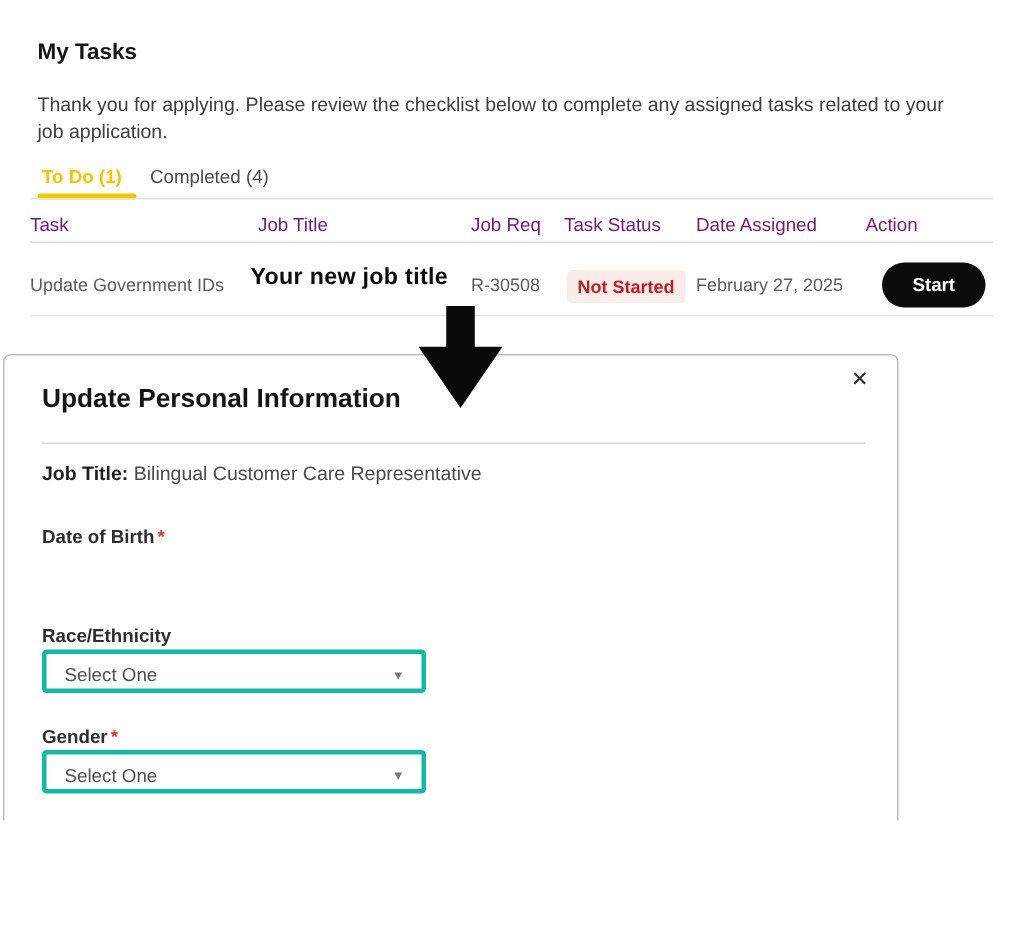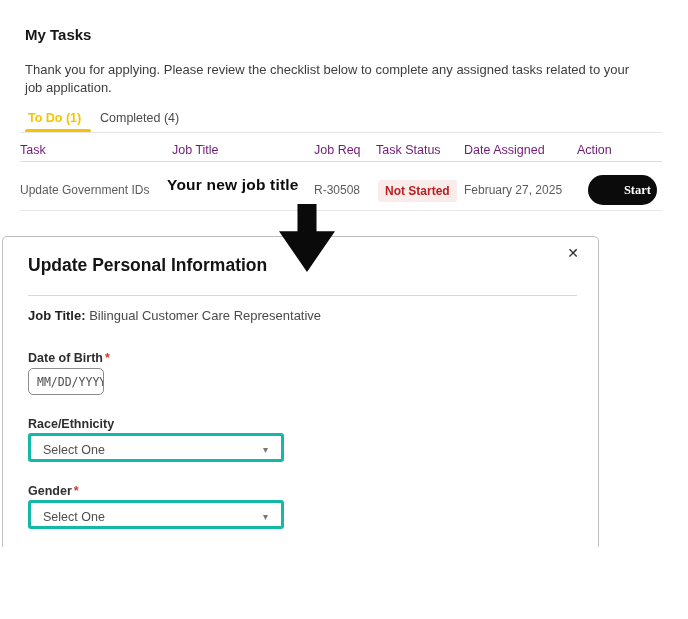--- a/index.html
+++ b/index.html
@@ -24,21 +24,21 @@
 
   .cell{position:absolute;font-size:12px;color:#5c5c5c;}
   .cell-task{left:20px;top:183px;}
   .cell-jobtitle{left:167px;top:176px;font-size:15.5px;font-weight:700;color:#0c0c0c;letter-spacing:.2px;}
   .cell-jobreq{left:314px;top:183px;}
   .status-badge{position:absolute;left:378px;top:180px;background:#FBECEC;color:#BC2020;
     font-size:12px;font-weight:700;padding:4px 7px;border-radius:3px;}
   .cell-date{left:464px;top:183px;}
   .start-btn{position:absolute;left:588px;top:175px;width:69px;height:30px;border:none;
     border-radius:15px;background:#0b0b0b;color:#fff;font-size:12.5px;font-weight:700;
-    font-family:Liberation Serif, serif;cursor:pointer;text-align:right;}
+    font-family:Liberation Sans, sans-serif;cursor:pointer;}
 
   
   .down-arrow{position:absolute;left:279px;top:204px;width:56px;height:68px;background:#0a0a0a;z-index:20;
     clip-path:polygon(33% 0,67% 0,67% 40%,100% 40%,50% 100%,0 40%,33% 40%);}
 
   
   .modal{position:absolute;left:2px;top:236px;width:597px;height:400px;background:#fff;
     border:1px solid #bdbdbd;border-radius:5px;z-index:10;box-sizing:border-box;}
   .modal-close{position:absolute;right:13px;top:8px;font-size:14px;color:#2b2b2b;cursor:pointer;
     background:none;border:none;line-height:1;font-family:"DejaVu Sans",sans-serif;}
@@ -101,21 +101,20 @@
   <div class="down-arrow"></div>
 
   <div class="modal">
     <button class="modal-close">✕</button>
     <div class="modal-title">Update Personal Information</div>
     <div class="modal-divider"></div>
 
     <div class="jobline"><b>Job Title:</b><span> Bilingual Customer Care Representative</span></div>
 
     <div class="field-label lbl-dob"><span>Date of Birth</span><span class="req">*</span></div>
-    <input class="dob-input" type="text" placeholder="MM/DD/YYYY" style="">
 
     <div class="field-label lbl-race">Race/Ethnicity</div>
     <div class="select sel-race">
       <span class="sel-text">Select One</span>
       <span class="caret">▾</span>
     </div>
 
     <div class="field-label lbl-gender"><span>Gender</span><span class="req">*</span></div>
     <div class="select sel-gender">
       <span class="sel-text">Select One</span>

